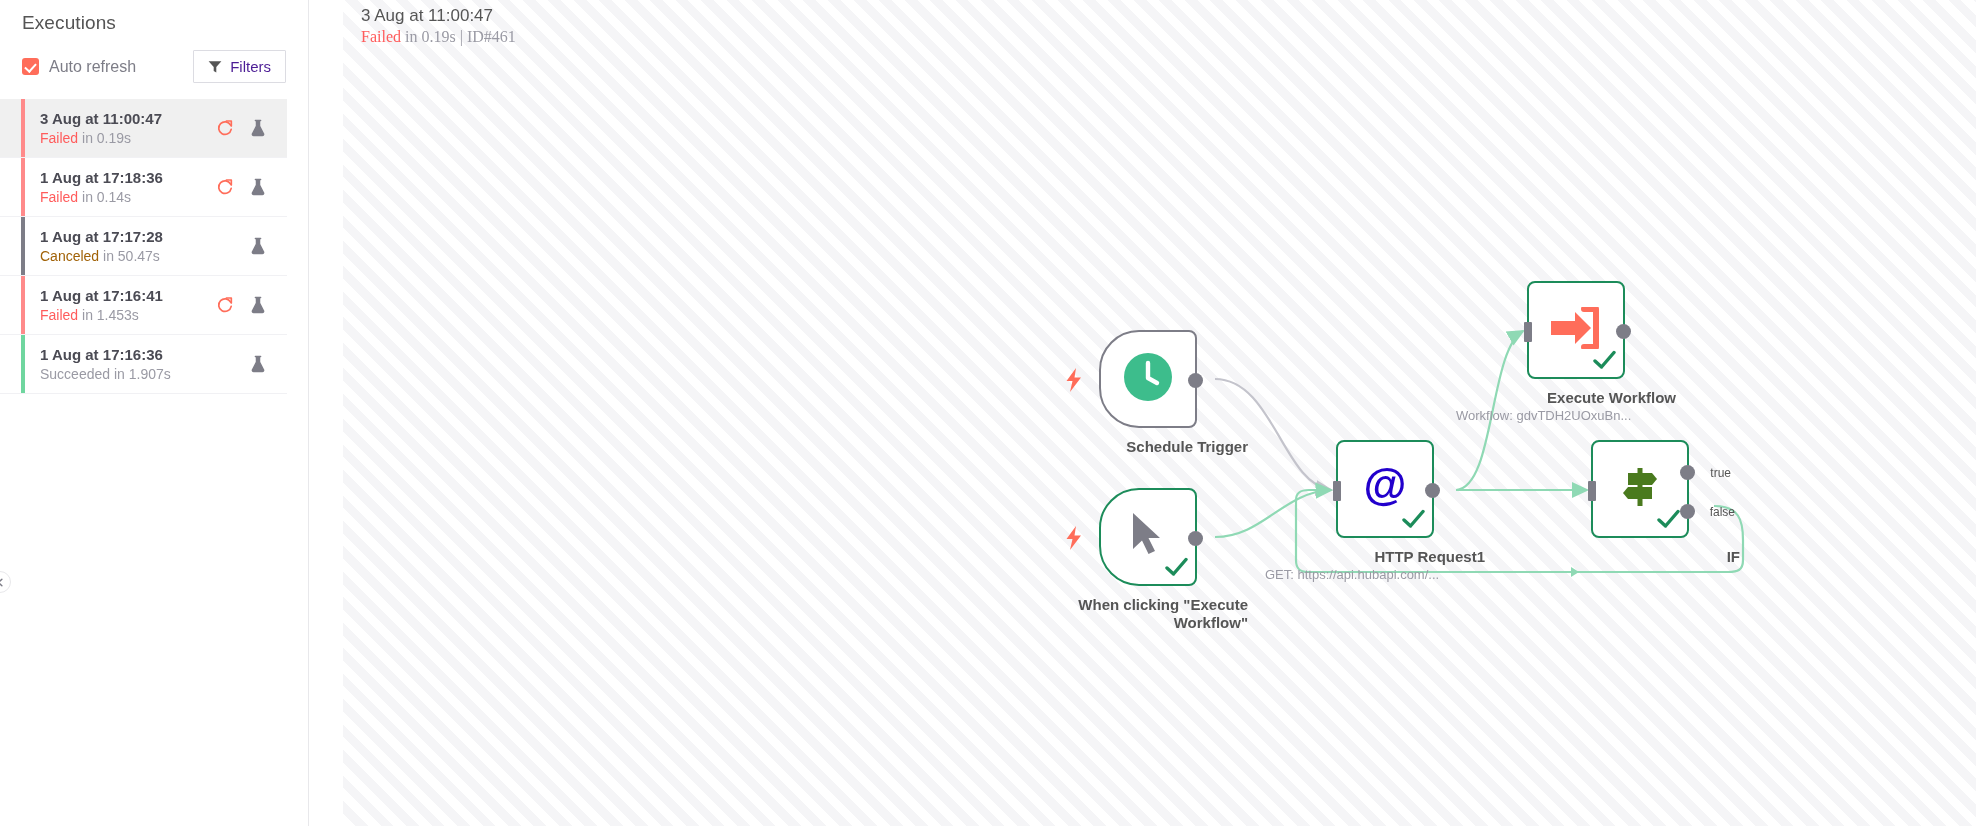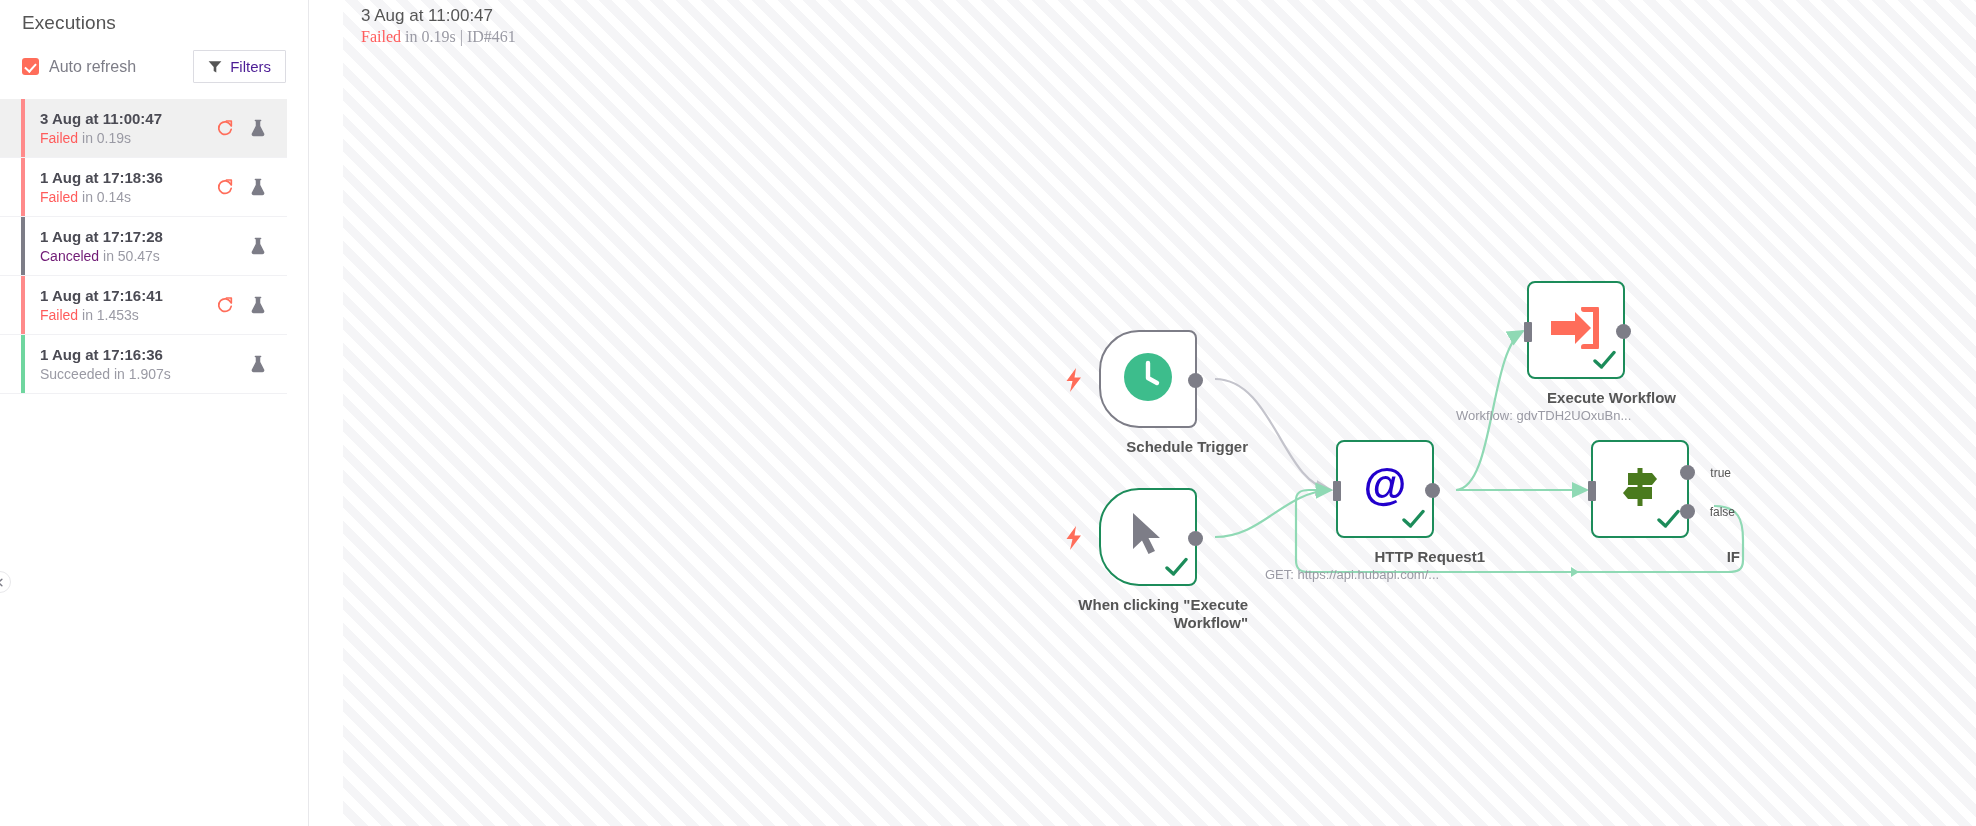--- a/index.html
+++ b/index.html
@@ -92,21 +92,21 @@
   .exec-text { flex: 1 1 auto; min-width: 0; padding-left: 14px; }
   .exec-time {
     font-size: 15px; font-weight: bold; color: #4b4b54;
     line-height: 18px; white-space: nowrap;
   }
   .exec-status {
     font-size: 14px; color: #9a9aa4; line-height: 18px; margin-top: 1px;
     white-space: nowrap;
   }
   .exec-status .s-failed { color: #ff5c5c; }
-  .exec-status .s-canceled { color: #701a75; }
+  .exec-status .s-canceled { color: #a16207; }
   .exec-status .s-succeeded { color: #9a9aa4; }
   .exec-actions { display: flex; align-items: center; gap: 15px; }
   .icon-btn { cursor: pointer; display: block; width: 18px; height: 18px; }
   .icon-ph { width: 18px; height: 18px; display: block; }
 
   
   #collapse-handle {
     position: absolute;
     left: -11px; top: 571px;
     width: 22px; height: 22px;

